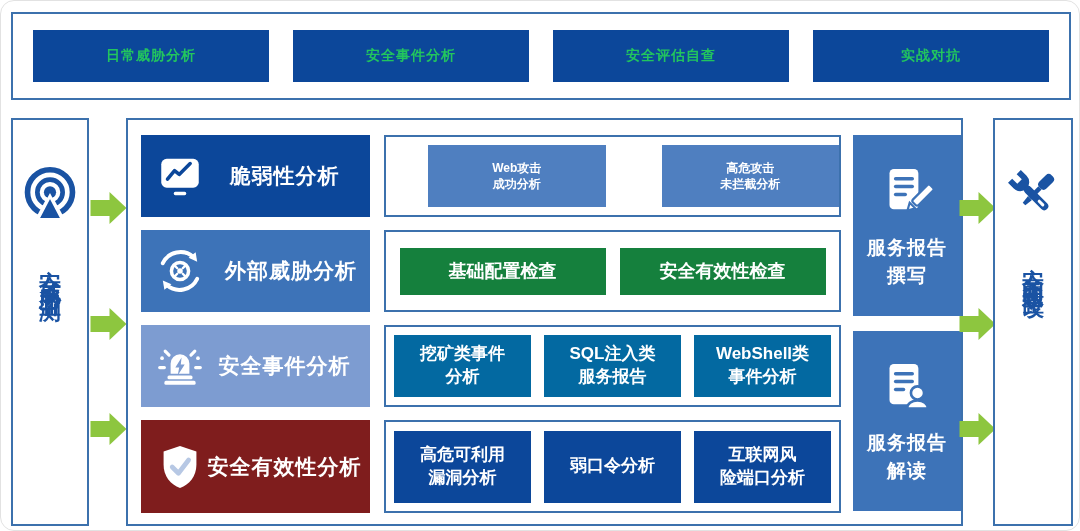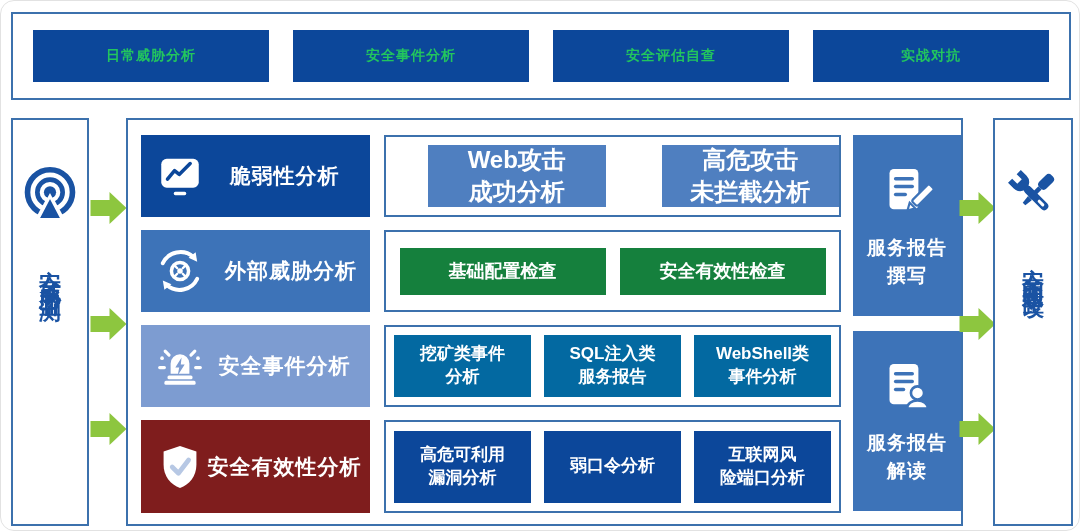--- a/index.html
+++ b/index.html
@@ -28,21 +28,21 @@
   .row3{top:205px;height:82px;} .row4{top:300px;height:93px;}
   .row-label{position:absolute;left:0;top:0;width:229px;height:100%;display:flex;align-items:center;
              padding-left:14px;box-sizing:border-box;color:#fff;font-size:21px;font-weight:700;}
   .row-label .txt{flex:1;text-align:center;padding-right:6px;letter-spacing:1px;}
   .lbl1{background:#0c479a;} .lbl2{background:#3d73b8;gap:13px;} .lbl3{background:#7d9cd1;} .lbl4{background:#7f1d1d;justify-content:flex-end;}
   .row-content{position:absolute;left:243px;top:0;width:457px;height:100%;background:#fff;
                border:2px solid #3c71ad;box-sizing:border-box;display:flex;align-items:center;
                justify-content:center;gap:14px;}
   .sub{color:#fff;font-weight:700;display:flex;align-items:center;justify-content:center;
        text-align:center;white-space:pre-line;line-height:1.35;}
-  .sub-r1{width:206px;height:62px;background:#4f7fc0;font-size:24px;margin-left:42px;}
+  .sub-r1{width:206px;height:62px;background:#4f7fc0;font-size:12px;margin-left:42px;}
   .sub-r2{width:206px;height:47px;background:#15803d;font-size:18px;}
   .sub-r3{width:137px;height:62px;background:#0369a1;font-size:17px;}
   .sub-r4{width:137px;height:72px;background:#0c479a;font-size:17px;}
   .row3 .row-content,.row4 .row-content{gap:13px;}
   
   .report{position:absolute;left:725px;width:108px;background:#3d73b8;display:flex;flex-direction:column;
           align-items:center;justify-content:center;color:#fff;font-weight:700;font-size:19px;}
   .report-1{top:15px;height:181px;} .report-2{top:211px;height:180px;}
   .report .txt{margin-top:16px;text-align:center;white-space:pre-line;line-height:1.45;letter-spacing:1px;}
   

